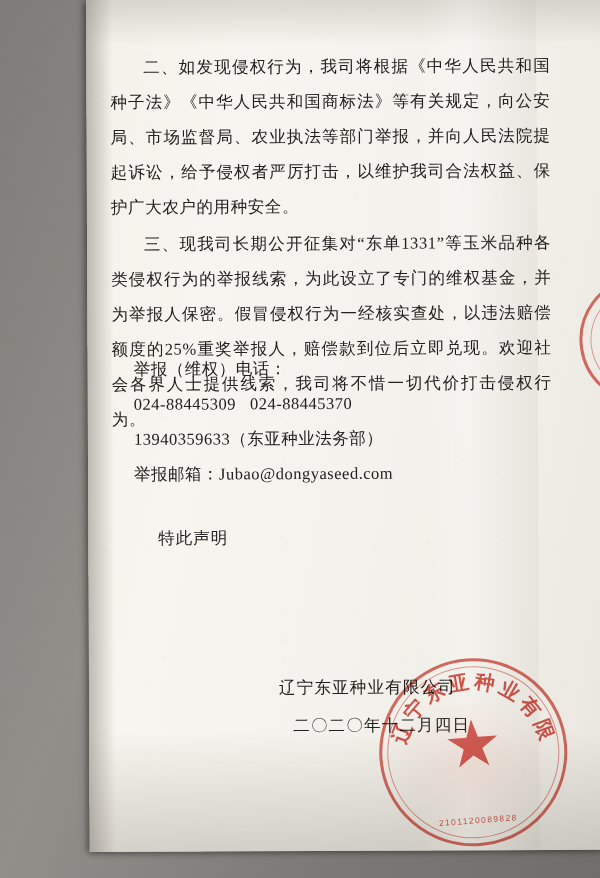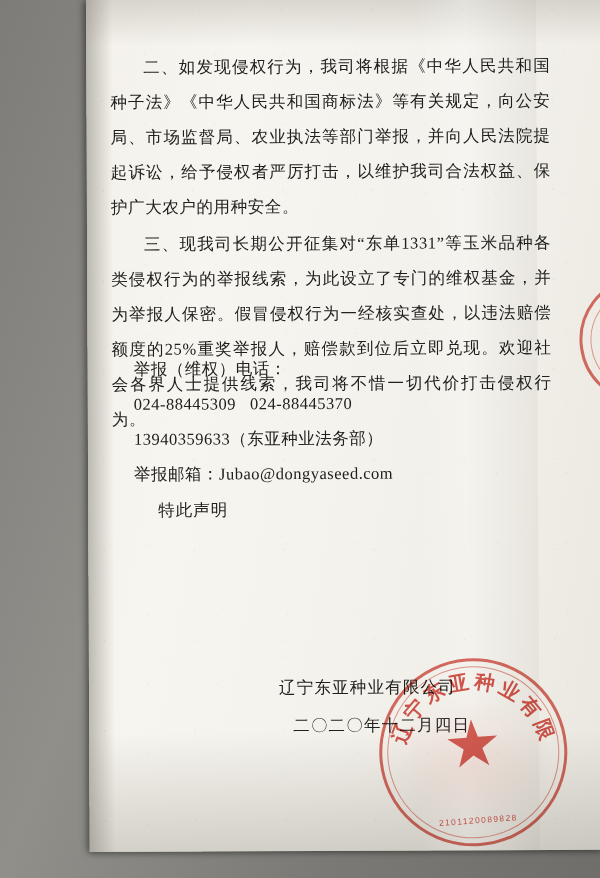--- a/index.html
+++ b/index.html
@@ -86,21 +86,21 @@
     width: 420px;
     color: #20201f;
     font-size: 16.5px;
     line-height: 35px;
     letter-spacing: 0.5px;
   }
   .contact-line { white-space: pre; }
   .declare {
     position: absolute;
     left: 70px;
-    top: 500px;
+    top: 528px;
     color: #20201f;
     font-size: 16.5px;
     letter-spacing: 1px;
   }
   .signature {
     position: absolute;
     left: 190px;
     top: 670px;
     width: 290px;
     color: #20201f;

